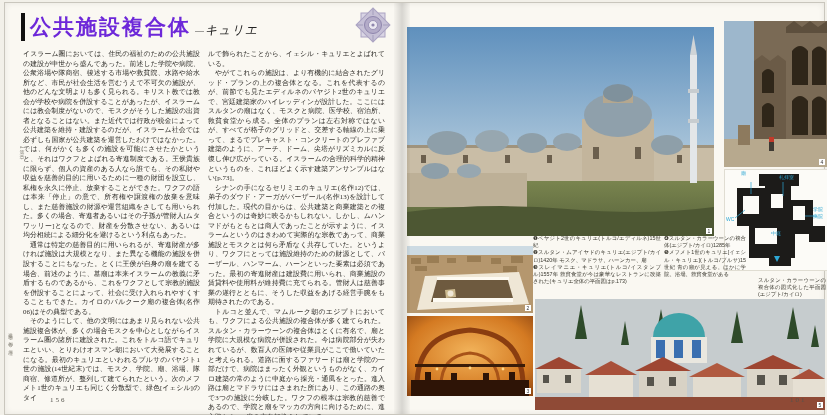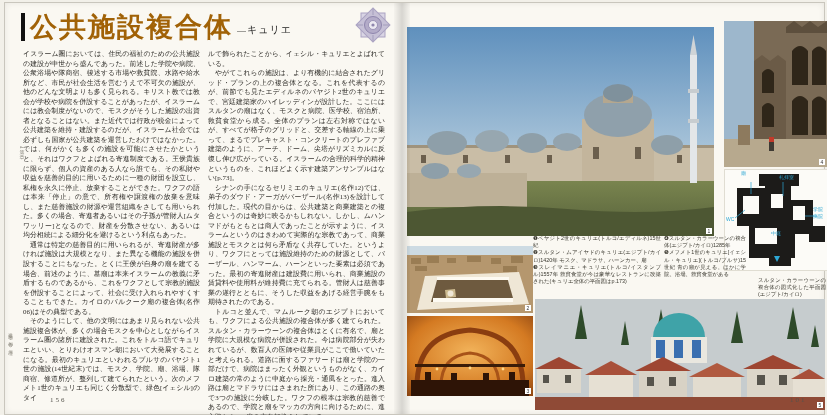--- a/index.html
+++ b/index.html
@@ -7,23 +7,23 @@
           font-family:"Liberation Serif",serif;}
   .spread{position:absolute;left:4px;top:2px;width:819px;height:411px;background:#faf8f2;
           border:1px solid #c9c6bd;box-shadow:inset 0 0 6px rgba(0,0,0,.08);}
   .gutter{position:absolute;left:389px;top:0;width:16px;height:411px;
           background:linear-gradient(to right,rgba(0,0,0,.02),rgba(0,0,0,.14) 50%,rgba(0,0,0,.02));}
 
   
   .page-left{position:absolute;left:0;top:0;width:389px;height:411px;}
   .title-row{position:absolute;left:16px;top:8px;height:32px;display:flex;align-items:center;}
   .title-bar{width:4px;height:28px;background:#111;margin-right:5px;}
-  .title-main{font-size:27px;font-weight:bold;color:#a16207;letter-spacing:2px;white-space:nowrap;}
+  .title-main{font-size:21px;font-weight:bold;color:#6d28d9;letter-spacing:2px;white-space:nowrap;}
   .title-dash{font-size:9px;color:#222;margin:6px 1px 0 4px;}
-  .title-ruby{font-size:10px;color:#222;margin-top:6px;letter-spacing:1px;}
+  .title-ruby{font-size:12px;color:#222;margin-top:6px;letter-spacing:1px;font-style:italic;}
   .ornament{position:absolute;left:348px;top:2px;width:40px;height:40px;}
   .bodycols{position:absolute;left:18px;top:46px;width:362px;height:358px;display:flex;gap:8px;}
   .col{width:177px;font-size:6.9px;line-height:9.55px;color:#2e2c28;text-align:justify;}
   .col p{margin:0;text-indent:0;}
   .col p.ind{text-indent:1em;}
   .chapter-vert{position:absolute;left:13px;top:142px;writing-mode:vertical-rl;
                 font-size:5px;color:#8a887f;letter-spacing:1px;}
   .running-vert{position:absolute;left:3px;top:326px;writing-mode:vertical-rl;
                 font-size:4.6px;color:#97948a;letter-spacing:1px;}
   .pagenum-left{position:absolute;left:13px;top:393px;font-size:7px;letter-spacing:2px;color:#55534c;margin-left:32px;}

